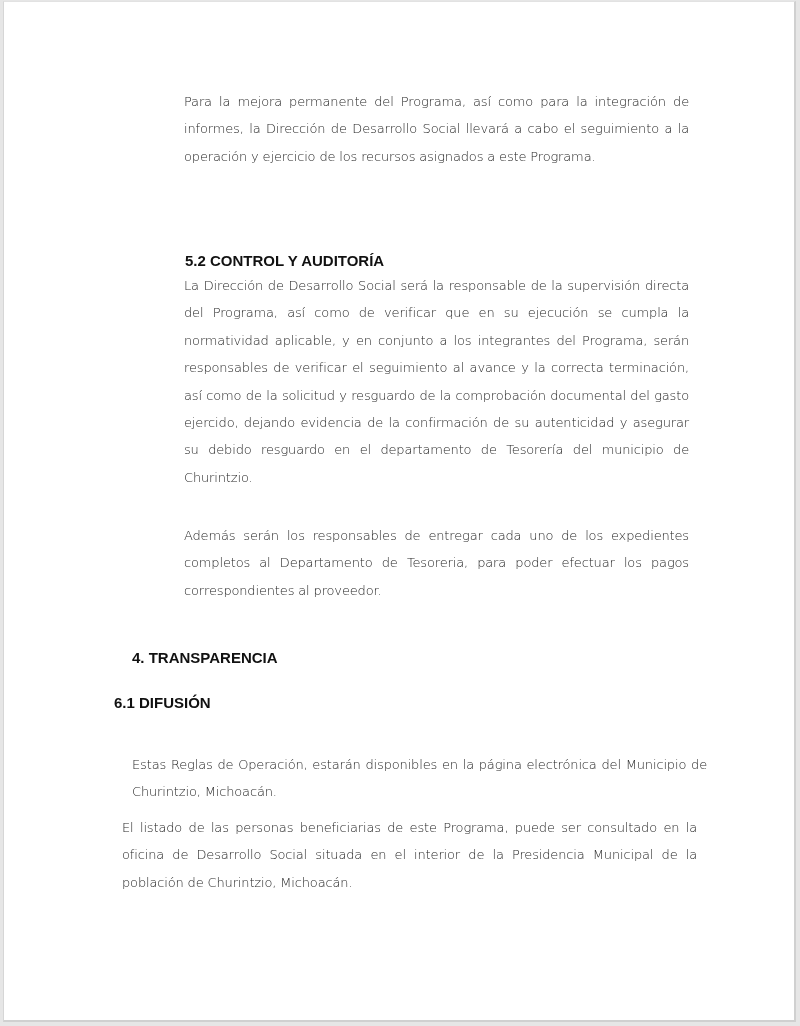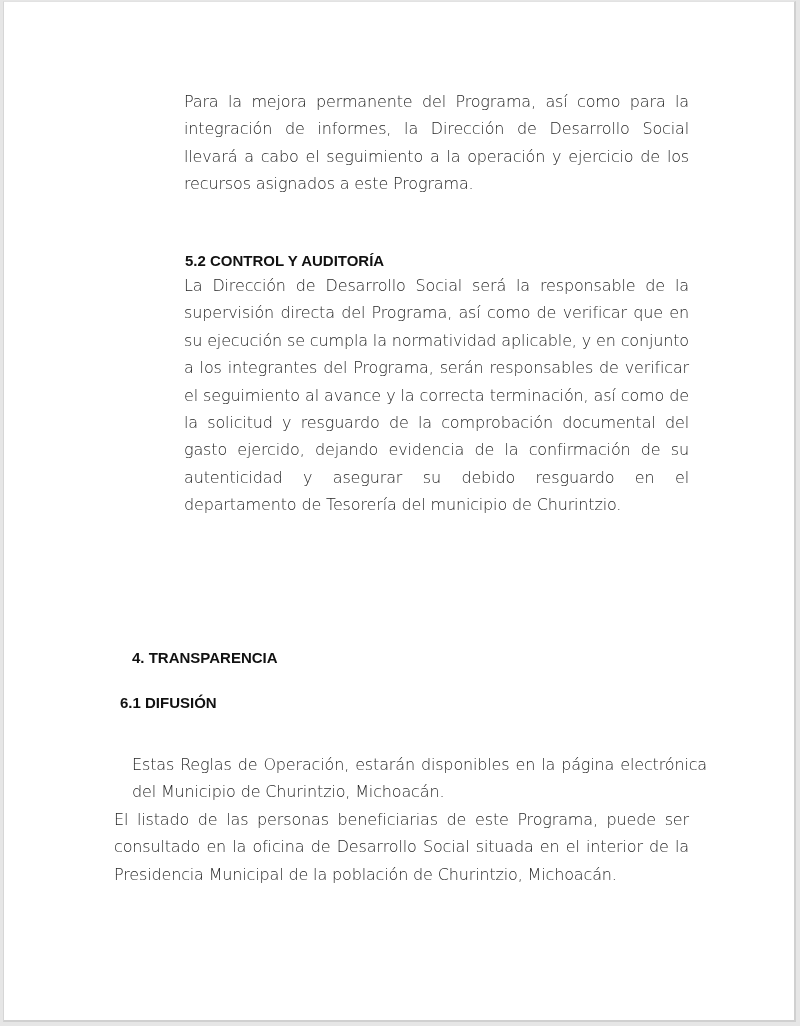--- a/index.html
+++ b/index.html
@@ -5,21 +5,21 @@
     html, body { margin: 0; padding: 0; background: #e6e6e6; }
     body { width: 800px; height: 1026px; position: relative; overflow: hidden; }
     .page {
       position: absolute; left: 3px; top: 1px; width: 793px; height: 1021px;
       background: #ffffff; border-left: 1px solid #d6d6d6; border-top: 1px solid #e2e2e2;
       border-right: 2px solid #d0d0d0; border-bottom: 2px solid #d0d0d0;
       box-sizing: border-box;
       font-family: "DejaVu Sans", sans-serif; color: #1f1f1f;
     }
     .para {
-      position: absolute; font-size: 16px; line-height: 27.4px;
+      position: absolute; font-size: 13px; line-height: 27.4px;
       text-align: justify; text-align-last: left; letter-spacing: -0.15px;
       font-weight: 300; color: #262626;
     }
     .p-block { left: 180px; width: 505px; }
     .p-wide { left: 110px; width: 575px; }
     .heading {
       position: absolute; font-family: "Liberation Sans", sans-serif;
       font-weight: bold; font-size: 15px; color: #111;
     }
   </style>
@@ -27,22 +27,23 @@
 <body>
 
 <div class="page">
 
   <p class="para p-block" style="top:86px; margin:0;">Para la mejora permanente del Programa, así como para la integración de informes, la Dirección de Desarrollo Social llevará a cabo el seguimiento a la operación y ejercicio de los recursos asignados a este Programa.</p>
 
   <div class="heading" style="left:181px; top:250px;">5.2  CONTROL Y AUDITORÍA</div>
 
   <p class="para p-block" style="top:270px; margin:0;">La Dirección de Desarrollo Social será la responsable de la supervisión directa del Programa, así como de verificar que en su ejecución se cumpla la normatividad aplicable, y en conjunto a los integrantes del Programa, serán responsables de verificar el seguimiento al avance y la correcta terminación, así como de la solicitud y resguardo de la comprobación documental del gasto ejercido, dejando evidencia de la confirmación de su autenticidad y asegurar su debido resguardo en el departamento de  Tesorería del municipio de Churintzio.</p>
 
+  <p class="para p-block" style="top:520px; margin:0;">Además serán los responsables de entregar cada uno de los expedientes completos al Departamento de Tesoreria, para poder efectuar los pagos correspondientes al proveedor.</p>
 
   <div class="heading" style="left:128px; top:647px;">4.  TRANSPARENCIA</div>
 
-  <div class="heading" style="left:116px; top:692px;">6.1 DIFUSIÓN</div>
+  <div class="heading" style="left:110px; top:692px;">6.1 DIFUSIÓN</div>
 
   <p class="para p-wide" style="top:731px; margin:18px;">Estas Reglas de Operación, estarán disponibles en la página electrónica del Municipio de Churintzio, Michoacán.</p>
 
-  <p class="para p-wide" style="top:804px; margin:0;">El listado de las personas beneficiarias de este Programa, puede ser consultado en la oficina de Desarrollo Social situada en el interior de la Presidencia Municipal de la población de Churintzio, Michoacán.</p>
+  <p class="para p-wide" style="top:804px; margin:8px;">El listado de las personas beneficiarias de este Programa, puede ser consultado en la oficina de Desarrollo Social situada en el interior de la Presidencia Municipal de la población de Churintzio, Michoacán.</p>
 
 </div>
 
 </body></html>

